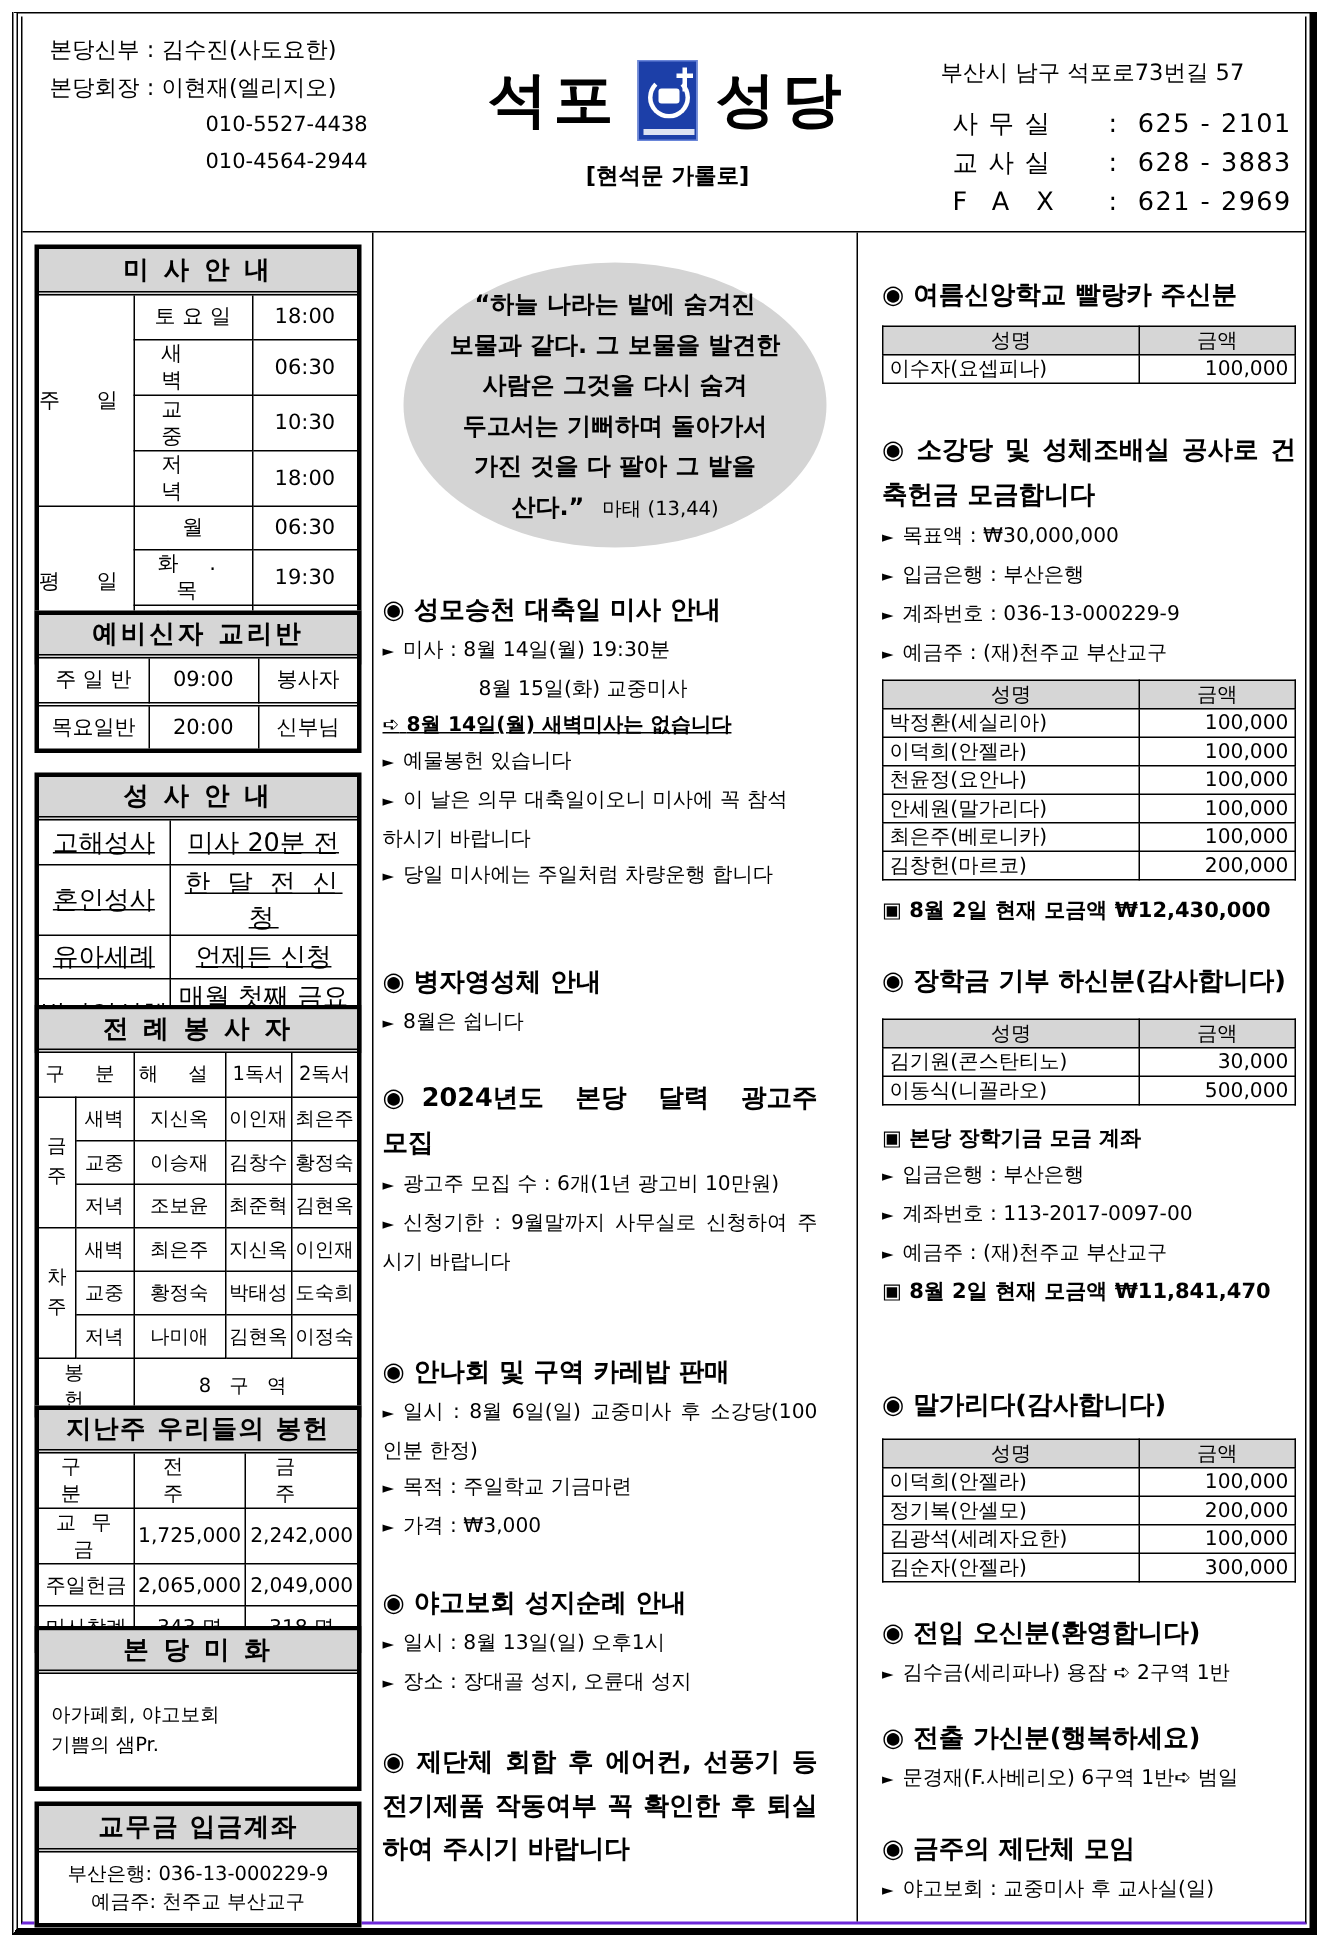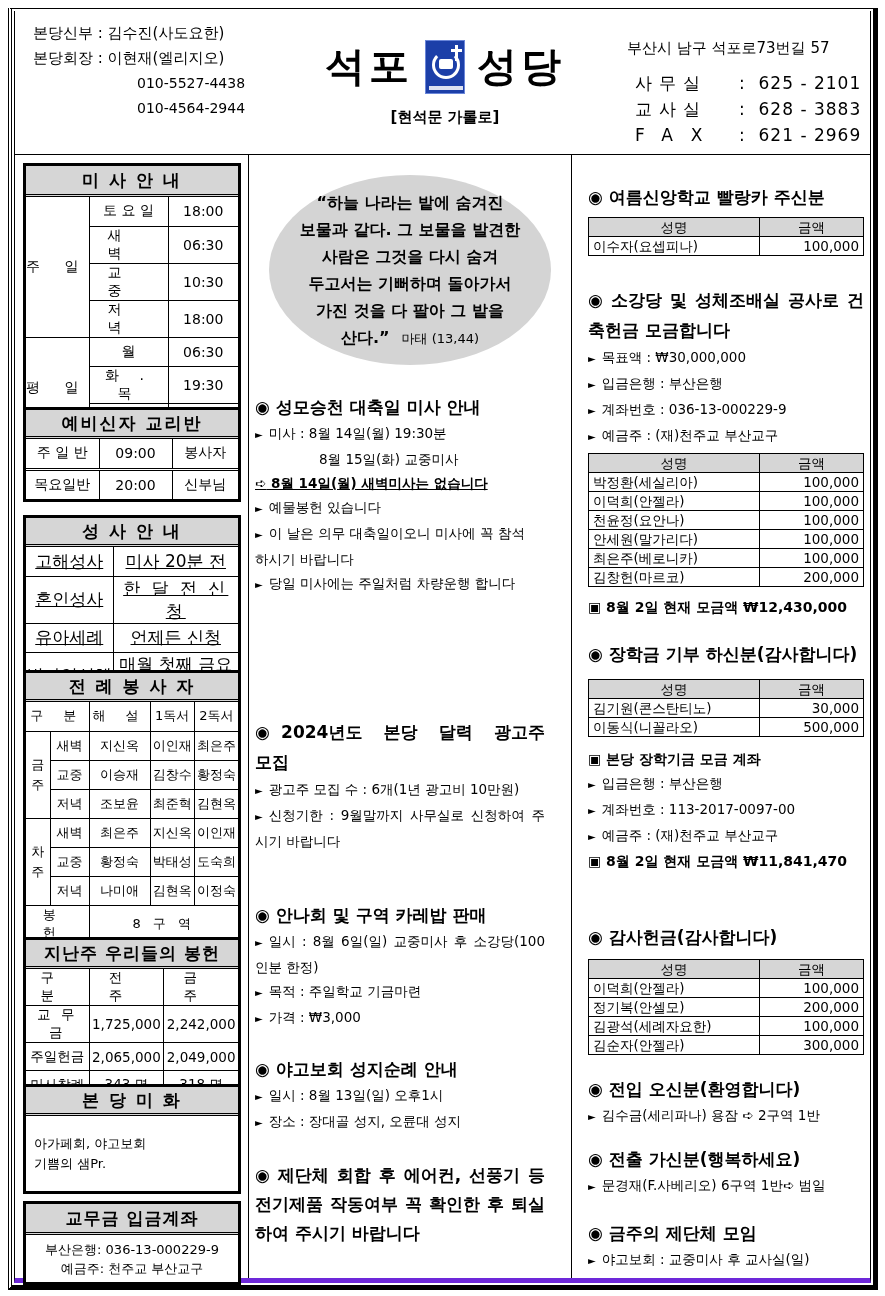--- a/index.html
+++ b/index.html
@@ -6,21 +6,21 @@
   html, body { width: 885px; height: 1296px; background: #fff; overflow: hidden; }
   body { font-family: "DejaVu Sans", "Liberation Sans", sans-serif; color: #000; position: relative; }
 
   .page {
     position: absolute; left: 8px; top: 8px; width: 870px; height: 1282px;
     border-left: 4px double #000; border-top: 1px solid #000;
     border-right: 5px solid #000; border-bottom: 5px solid #000;
   }
   .page-inner {
     position: absolute; left: 2px; top: 2px; right: 2px; bottom: 2px;
-    border-left: 1px solid #000; border-bottom: 5px solid #6d28d9; border-right: 1px solid #000;
+    border-left: 1px solid #000; border-bottom: 2px solid #6d28d9; border-right: 1px solid #000;
   }
 
   
   .header { position: absolute; left: 0; top: 0; width: 100%; height: 144px; border-bottom: 1.5px solid #000; }
   .staff { position: absolute; left: 18px; top: 10px; font-size: 15px; line-height: 25px; }
   .staff .row { white-space: nowrap; }
   .staff .phone { padding-left: 104px; font-size: 14px; }
 
   .title-block { position: absolute; left: 300px; top: 28px; width: 260px; text-align: center; }
   .title-main { display: flex; align-items: center; justify-content: center; gap: 12px; font-size: 40px; font-weight: bold; letter-spacing: 4px; }
@@ -308,20 +308,24 @@
     <div class="sec" style="top:238px;">
       <div class="sec-title"><span class="mark">◉</span><span>성모승천 대축일 미사 안내</span></div>
       <div class="item"><span class="tri">►</span><span>미사 : 8월 14일(월) 19:30분</span></div>
       <div class="item" style="padding-left:64px;">8월 15일(화) 교중미사</div>
       <div class="item uline"><span style="font-weight:normal">➪</span> <span>8월 14일(월) 새벽미사는 없습니다</span></div>
       <div class="item"><span class="tri">►</span><span>예물봉헌 있습니다</span></div>
       <div class="item justify" style="width:270px"><span class="tri">►</span><span>이 날은 의무 대축일이오니 미사에 꼭 참석하시기 바랍니다</span></div>
       <div class="item justify" style="width:282px"><span class="tri">►</span><span>당일 미사에는 주일처럼 차량운행 합니다</span></div>
     </div>
 
+    <div class="sec" style="top:486px;">
+      <div class="sec-title"><span class="mark">◉</span><span>병자영성체 안내</span></div>
+      <div class="item"><span class="tri">►</span><span>8월은 쉽니다</span></div>
+    </div>
 
     <div class="sec" style="top:562px;">
       <div class="sec-title justify" style="line-height:30px; word-spacing:10px;"><span class="mark">◉</span><span>2024년도 본당 달력 광고주 모집</span></div>
       <div class="item justify"><span class="tri">►</span><span>광고주 모집 수 : 6개(1년 광고비 10만원)</span></div>
       <div class="item justify"><span class="tri">►</span><span>신청기한 : 9월말까지 사무실로 신청하여 주시기 바랍니다</span></div>
     </div>
 
     <div class="sec" style="top:746px;">
       <div class="sec-title"><span class="mark">◉</span><span>안나회 및 구역 카레밥 판매</span></div>
       <div class="item justify"><span class="tri">►</span><span>일시 : 8월 6일(일) 교중미사 후 소강당(100인분 한정)</span></div>
@@ -418,21 +422,21 @@
       </tbody>
           </table>
       <div class="boxmark" style="margin-top:10px;"><span style="font-weight:normal">▣</span> <span>본당 장학기금 모금 계좌</span></div>
       <div class="item"><span class="tri">►</span><span>입금은행 : 부산은행</span></div>
       <div class="item"><span class="tri">►</span><span>계좌번호 : 113-2017-0097-00</span></div>
       <div class="item"><span class="tri">►</span><span>예금주 : (재)천주교 부산교구</span></div>
       <div class="boxmark"><span style="font-weight:normal">▣</span> <span>8월 2일 현재 모금액 ₩11,841,470</span></div>
     </div>
 
     <div class="rsec" style="top:768px;">
-      <div class="sec-title"><span class="mark">◉</span><span>감사헌금(감사합니다)</span></div>
+      <div class="sec-title"><span class="mark">◉</span><span>말가리다(감사합니다)</span></div>
       <table class="money" style="margin-top:8px;">
         <tbody>
               <tr>
                 <th>성명</th>
                 <th>금액</th>
               </tr>
         <tr>
                 <td>이덕희(안젤라)</td>
                 <td class="amt">100,000</td>
               </tr>

